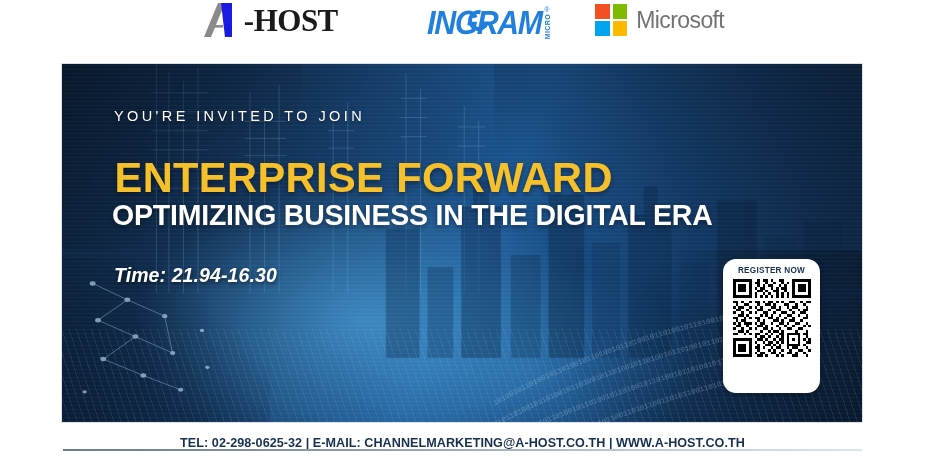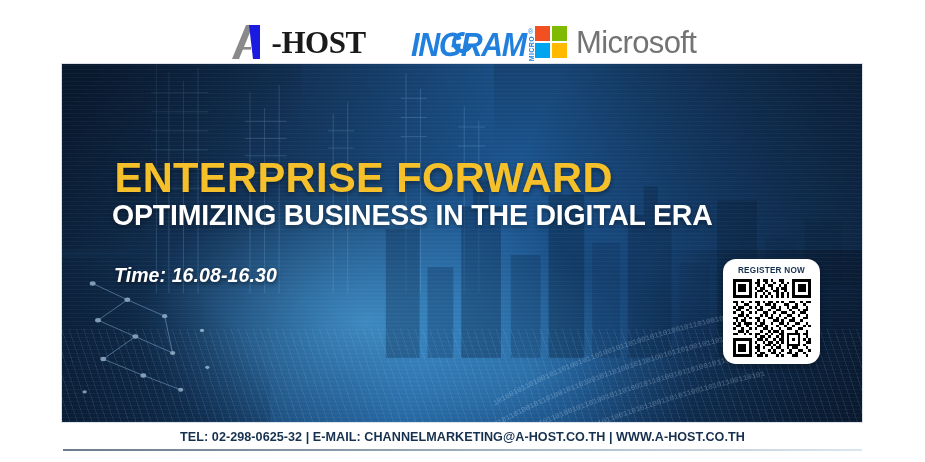--- a/index.html
+++ b/index.html
@@ -7,21 +7,21 @@
   body {
     background:#ffffff;
     font-family:"Liberation Sans", sans-serif;
     overflow:hidden;
     position:relative;
   }
 
   
   .logo-bar{
     position:absolute; left:0; top:0; width:925px; height:62px;
-    display:flex; align-items:flex-end; justify-content:center; 
+    display:flex; align-items:flex-start; justify-content:center; gap:44px;
     background:#ffffff;
   }
 
   
   .logo-ahost{ display:flex; align-items:center; height:40px; position:relative; }
   .ahost-mark{ position:relative; width:46px; height:38px; }
   .ahost-mark svg{ display:block; }
   .ahost-word{
     font-family:"Liberation Serif", serif;
     font-size:31px; font-weight:700; color:#1a1a1a;
@@ -46,21 +46,21 @@
   .ingram-reg{ font-size:7px; color:#2180DE; line-height:1; margin-bottom:1px; }
   .ingram-micro{
     font-size:7px; font-weight:700; color:#2180DE; letter-spacing:0.4px;
     writing-mode:vertical-rl; transform:rotate(180deg); line-height:1;
   }
 
   
   .logo-ms{ display:flex; align-items:center; gap:9px; height:40px; }
   .ms-grid{ width:32px; height:32px; display:grid; grid-template-columns:1fr 1fr; grid-template-rows:1fr 1fr; gap:2.6px; }
   .ms-q{ width:100%; height:100%; }
-  .ms-word{ font-size:31px; color:#737373; letter-spacing:-0.6px; line-height:1; font-weight:400; }
+  .ms-word{ font-size:23px; color:#737373; letter-spacing:-0.6px; line-height:1; font-weight:400; }
 
   
   .banner{
     position:absolute; left:62px; top:64px; width:800px; height:358px;
     overflow:hidden;
     background:
       radial-gradient(ellipse 340px 230px at 41% 78%, rgba(70,165,228,0.60) 0%, rgba(70,165,228,0) 68%),
       radial-gradient(ellipse 300px 180px at 25% 40%, rgba(40,110,180,0.40) 0%, rgba(40,110,180,0) 70%),
       linear-gradient(112deg, #0e2murky 0%, #0e2murky 0%),
       linear-gradient(118deg, #0d2340 0%, #113câ 0%);
@@ -149,40 +149,40 @@
   .details{ position:absolute; left:52px; top:196px; }
   .detail-line{
     color:#ffffff; font-size:19.5px; font-weight:700; font-style:italic;
     line-height:1.56; letter-spacing:0.1px;
     text-shadow:1px 2px 4px rgba(0,0,0,0.50);
     white-space:nowrap;
   }
 
   
   .qr-card{
-    position:absolute; left:661px; top:195px; width:97px; height:105px;
+    position:absolute; left:661px; top:195px; width:97px; height:134px;
     background:#ffffff; border-radius:13px;
     display:flex; flex-direction:column; align-items:center;
     padding-top:7px;
     box-shadow:0 2px 7px rgba(0,0,0,0.35);
   }
   .qr-label{
     font-size:8.2px; font-weight:700; color:#15304e; letter-spacing:0.25px;
     margin-bottom:4px;
   }
   .qr-img{ width:78px; height:78px; display:block; }
 
   
   .footer{
     position:absolute; left:0; top:424px; width:925px; height:38px;
     background:#ffffff;
     display:flex; flex-direction:column; align-items:center; justify-content:flex-start;
   }
   .footer-text{
-    margin-top:6px;
+    margin-top:12px;
     font-size:12.6px; font-weight:700; color:#16314f; letter-spacing:0.05px;
     white-space:nowrap;
   }
   .footer-rule{
     position:absolute; left:63px; top:25px; width:799px; height:1.6px;
     background:linear-gradient(90deg,#6c7d8e 0%, #8a9aa9 35%, #b9c8d6 70%, #dbe6ef 100%);
   }
 </style>
 </head>
 <body>
@@ -327,27 +327,28 @@
       <path id="arc4" d="M 10,172 Q 170,92 360,66"></path>
     </defs>
     <text><textPath href="#arc1">10110100101101001011010010110100101101001011010010110100101101</textPath></text>
     <text><textPath href="#arc2">01001011010010110100101101001011010010110100101101001011010010</textPath></text>
     <text><textPath href="#arc3">11010010110100101101001011010010110100101101001011010010110100</textPath></text>
     <text><textPath href="#arc4">00110101100110101100110101100110101100110101100110101100110101</textPath></text>
   </svg>
 
   <div class="content">
 
+    <div class="kicker">YOU'RE INVITED TO JOIN</div>
 
     <div class="headline">ENTERPRISE FORWARD</div>
 
     <div class="subhead">OPTIMIZING BUSINESS IN THE DIGITAL ERA</div>
 
     <div class="details">
-      <div class="detail-line">Time: 16.08-16.30</div>
+      <div class="detail-line">Time: 21.94-16.30</div>
     </div>
 
     <div class="qr-card">
       <div class="qr-label">REGISTER NOW</div>
       <svg class="qr-img" viewBox="0 0 29 29" shape-rendering="crispEdges">
         <rect width="29" height="29" fill="#ffffff"></rect>
         <g fill="#000000">
 
           <rect x="0" y="0" width="7" height="1"></rect>
             <rect x="0" y="6" width="7" height="1"></rect>

